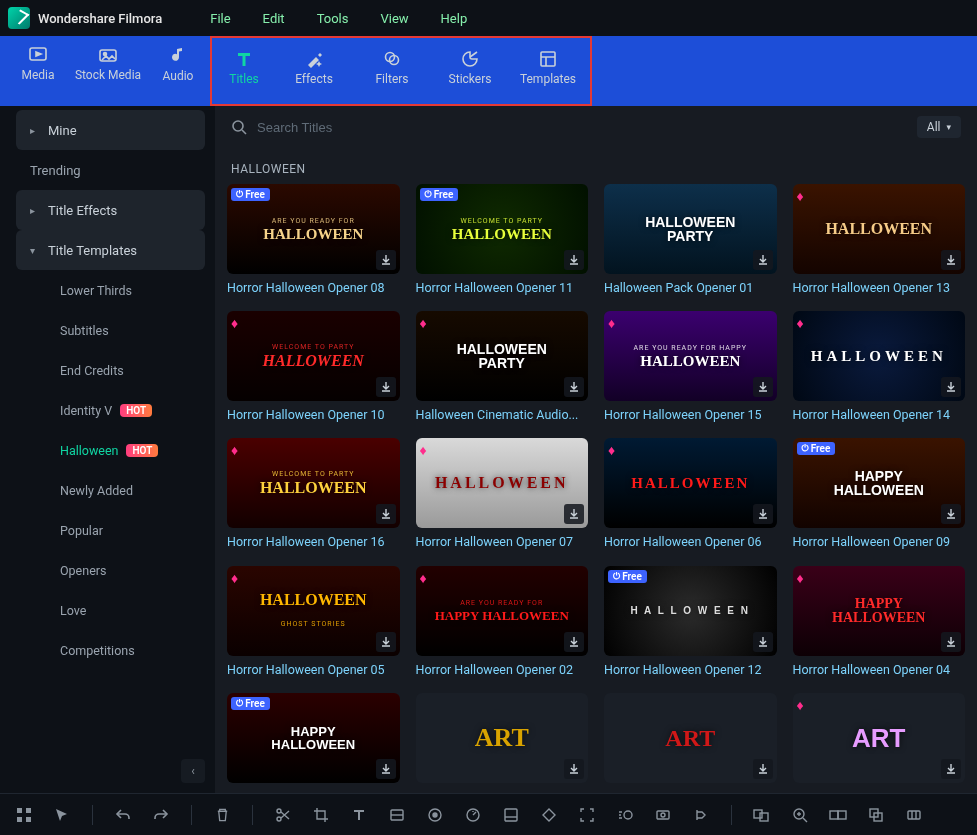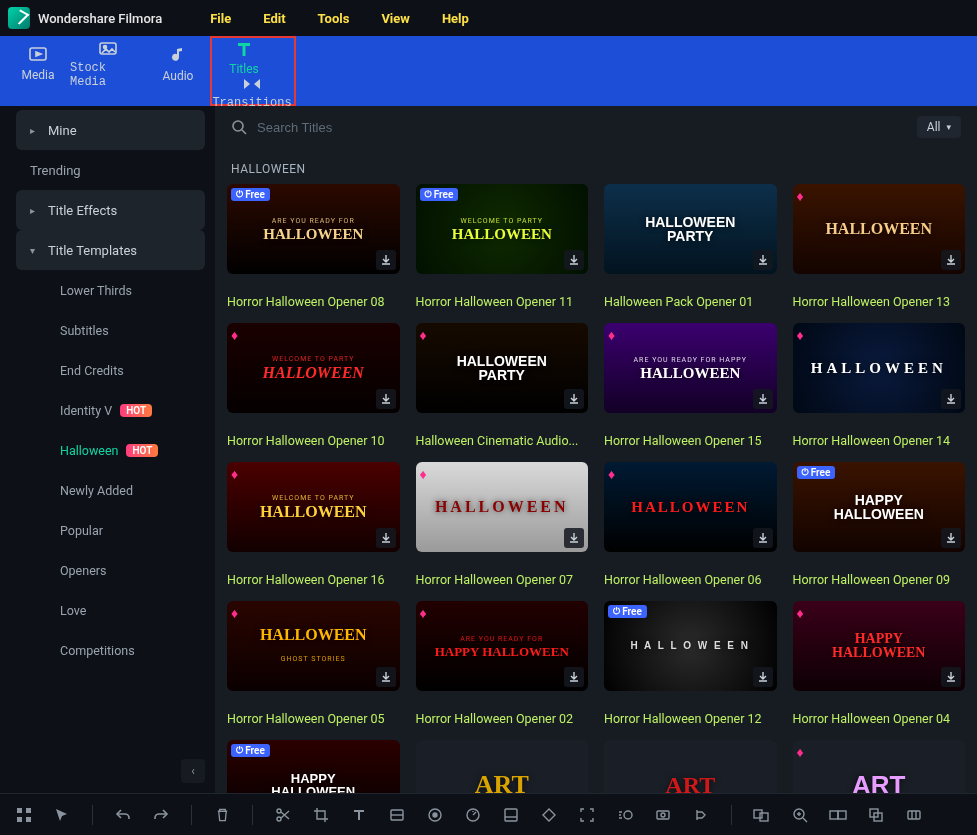--- a/index.html
+++ b/index.html
@@ -24,41 +24,41 @@
   }
   .logo {
     width:22px; height:22px;
     background:linear-gradient(135deg,#00d4aa,#007a6b);
     border-radius:4px;
     margin-right:8px;
     position:relative;
   }
   .logo::after{content:"";position:absolute;left:5px;top:5px;width:12px;height:8px;border:2px solid #fff;border-left:none;border-top:none;transform:rotate(-45deg) skewX(15deg);}
   .brand { color:#e6e6e6; font-weight:500; font-size:13px; margin-right:48px; }
-  .menu-item { color:#fde047; margin-right:32px; font-size:13px; cursor:pointer;font-weight:bold; }
+  .menu-item { color:#86efac; margin-right:32px; font-size:13px; cursor:pointer; }
   
   .tabbar {
     height:70px;
     display:flex;
     padding:0 8px;
     background:#1d4ed8;
   }
   .tab {
     display:flex;
     flex-direction:column;
     align-items:center;
     justify-content:center;
     width:60px;
     height:56px;
     margin-right:2px;
     cursor:pointer;
     color:#c9d1d9;
     font-size:12px;
   }
-  .tab.wide { width:76px;font-family:Liberation Mono, monospace; }
+  .tab.wide { width:76px; }
   .tab .ticon { font-size:20px; margin-bottom:4px; display:flex;align-items:center;justify-content:center;}
   .tab.active { color:#10d5a3; }
   .highlighted-box { border:2px solid #e53935; padding:2px 2px; display:flex; }
   
   .mainrow { flex:1; display:flex; overflow:hidden; }
   
   .sidebar {
     width:215px;
     background:#0d1117;
     padding:4px 10px 4px 16px;
@@ -172,21 +172,21 @@
     color:#c9d1d9;font-size:12px;cursor:pointer;
   }
   .badge {
     position:absolute; left:4px; top:4px;
     font-size:10px; font-weight:600;
     border-radius:3px; padding:1px 5px;
     display:flex;align-items:center;gap:2px;
   }
   .badge.free { background:#3d63ff; color:#fff; }
   .badge.gem  { background:transparent; color:#ff2d8c; font-size:14px; padding:0;}
-  .caption { margin-top:20px; font-size:12.5px; color:#bef264; white-space:nowrap;overflow:hidden;text-overflow:ellipsis;}
+  .caption { margin-top:6px; font-size:12.5px; color:#7dd3fc; white-space:nowrap;overflow:hidden;text-overflow:ellipsis;}
   
   .bottombar {
     height:42px;
     background:#0d1117;
     border-top:1px solid #1f2630;
     display:flex;
     align-items:center;
     padding:0 14px;
     gap:18px;
     color:#8b949e;
@@ -234,36 +234,28 @@
       <div class="tab">
         <span class="ticon">
           <svg width="16" height="20" viewBox="0 0 16 20" fill="currentColor">
             <path d="M9 2v10.3a3.5 3.5 0 11-2-3.16V4l5-1v3l-3 .6z"></path>
           </svg>
         </span>
         <span>Audio</span>
       </div>
     </div>
   <div class="highlighted-box">
-    <div id="boxed-tabs" style="display:flex;flex-direction:column;">
+    <div id="boxed-tabs" style="display:flex;">
         <div class="tab active">
           <span class="ticon">
             <svg width="20" height="18" viewBox="0 0 20 18" fill="currentColor">
               <path d="M4 3h12v3h-4.5v10h-3V6H4z"></path>
             </svg>
           </span>
           <span>Titles</span>
-        </div>
-        <div class="tab wide">
-          <span class="ticon">
-            <svg width="20" height="16" viewBox="0 0 20 16" fill="currentColor">
-              <path d="M2 3l6 5-6 5zM18 3l-6 5 6 5z"></path>
-            </svg>
-          </span>
-          <span>Transitions</span>
         </div>
         <div class="tab wide">
           <span class="ticon">
             <svg width="18" height="18" viewBox="0 0 18 18" fill="currentColor">
               <path d="M3 15l8-8 3 3-8 8zM13 5l2-2 2 2-2 2zM14 11l1 2 2 1-2 1-1 2-1-2-2-1 2-1z"></path>
             </svg>
           </span>
           <span>Effects</span>
         </div>
         <div class="tab wide">

